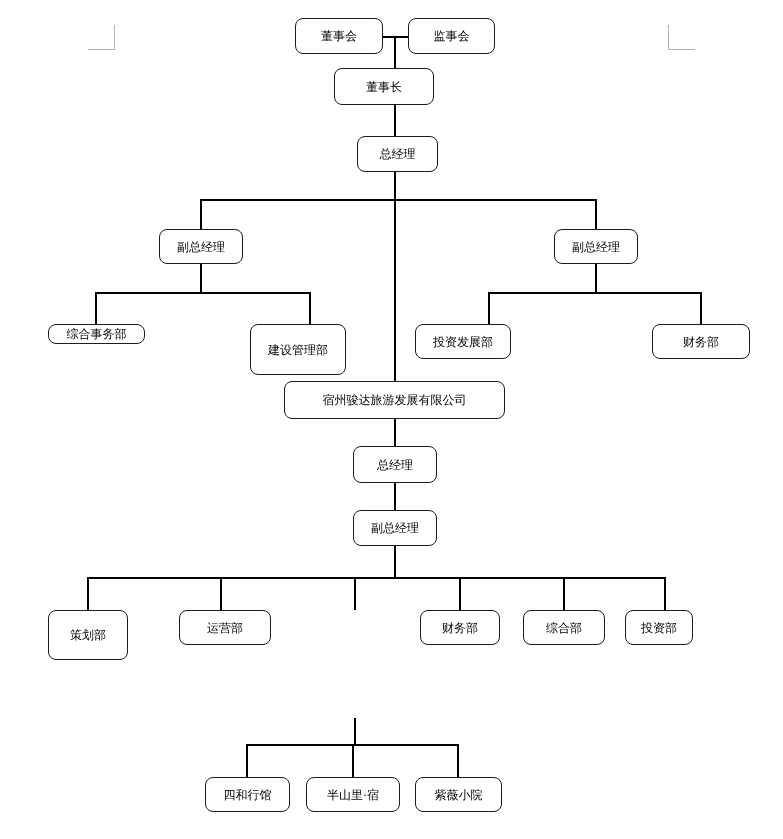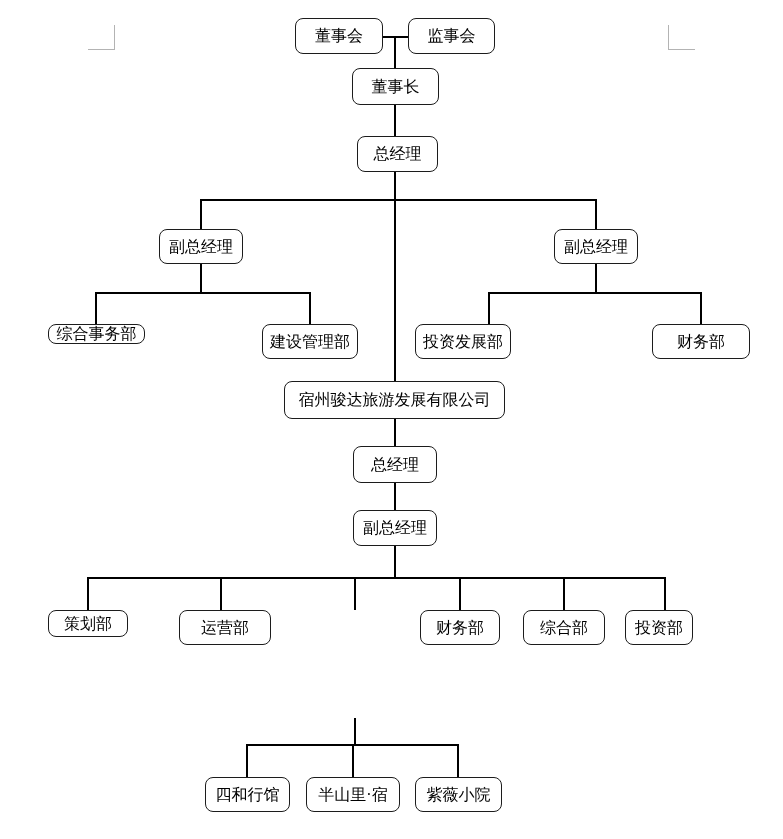--- a/index.html
+++ b/index.html
@@ -11,21 +11,21 @@
     color:var(--text,#000000);
     overflow:hidden;
   }
   .node{
     position:absolute;
     box-sizing:border-box;
     display:flex;align-items:center;justify-content:center;
     background:#ffffff;
     border:1.5px solid var(--border,#1c1c1c);
     border-radius:8px;
-    font-size:16px;
+    font-size:12px;
     line-height:22px;
     text-align:center;
     white-space:pre-line;
     z-index:2;
   }
   .vline{position:absolute;width:2px;background:var(--line,#000000);z-index:1;}
   .hline{position:absolute;height:2px;background:var(--line,#000000);z-index:1;}
   .mark-v{position:absolute;width:1px;background:var(--mark,#b3b3b3);z-index:0;}
   .mark-h{position:absolute;height:1px;background:var(--mark,#b3b3b3);z-index:0;}
 </style>
@@ -74,54 +74,54 @@
   <div class="vline" style="left:246px;top:744px;height:33px"></div>
   <div class="vline" style="left:352px;top:744px;height:33px"></div>
   <div class="vline" style="left:457px;top:744px;height:33px"></div>
 
   <div class="node" style="left:295px;top:18px;width:88px;height:36px">
     <span>董事会</span>
   </div>
   <div class="node" style="left:408px;top:18px;width:87px;height:36px">
     <span>监事会</span>
   </div>
-  <div class="node" style="left:352px;top:68px;width:87px;height:37px">
+  <div class="node" style="left:334px;top:68px;width:100px;height:37px">
     <span>董事长</span>
   </div>
   <div class="node" style="left:357px;top:136px;width:81px;height:36px">
     <span>总经理</span>
   </div>
   <div class="node" style="left:159px;top:229px;width:84px;height:35px">
     <span>副总经理</span>
   </div>
   <div class="node" style="left:554px;top:229px;width:84px;height:35px">
     <span>副总经理</span>
   </div>
   <div class="node" style="left:48px;top:324px;width:97px;height:20px">
     <span>综合事务部</span>
   </div>
-  <div class="node" style="left:262px;top:324px;width:96px;height:35px">
+  <div class="node" style="left:250px;top:324px;width:96px;height:51px">
     <span>建设管理部</span>
   </div>
   <div class="node" style="left:415px;top:324px;width:96px;height:35px">
     <span>投资发展部</span>
   </div>
   <div class="node" style="left:652px;top:324px;width:98px;height:35px">
     <span>财务部</span>
   </div>
   <div class="node" style="left:284px;top:381px;width:221px;height:38px">
     <span>宿州骏达旅游发展有限公司</span>
   </div>
   <div class="node" style="left:353px;top:446px;width:84px;height:37px">
     <span>总经理</span>
   </div>
   <div class="node" style="left:353px;top:510px;width:84px;height:36px">
     <span>副总经理</span>
   </div>
-  <div class="node" style="left:48px;top:610px;width:80px;height:27px">
+  <div class="node" style="left:48px;top:610px;width:80px;height:50px">
     <span>策划部</span>
   </div>
   <div class="node" style="left:179px;top:610px;width:92px;height:35px">
     <span>运营部</span>
   </div>
   <div class="node" style="left:420px;top:610px;width:80px;height:35px">
     <span>财务部</span>
   </div>
   <div class="node" style="left:523px;top:610px;width:82px;height:35px">
     <span>综合部</span>

